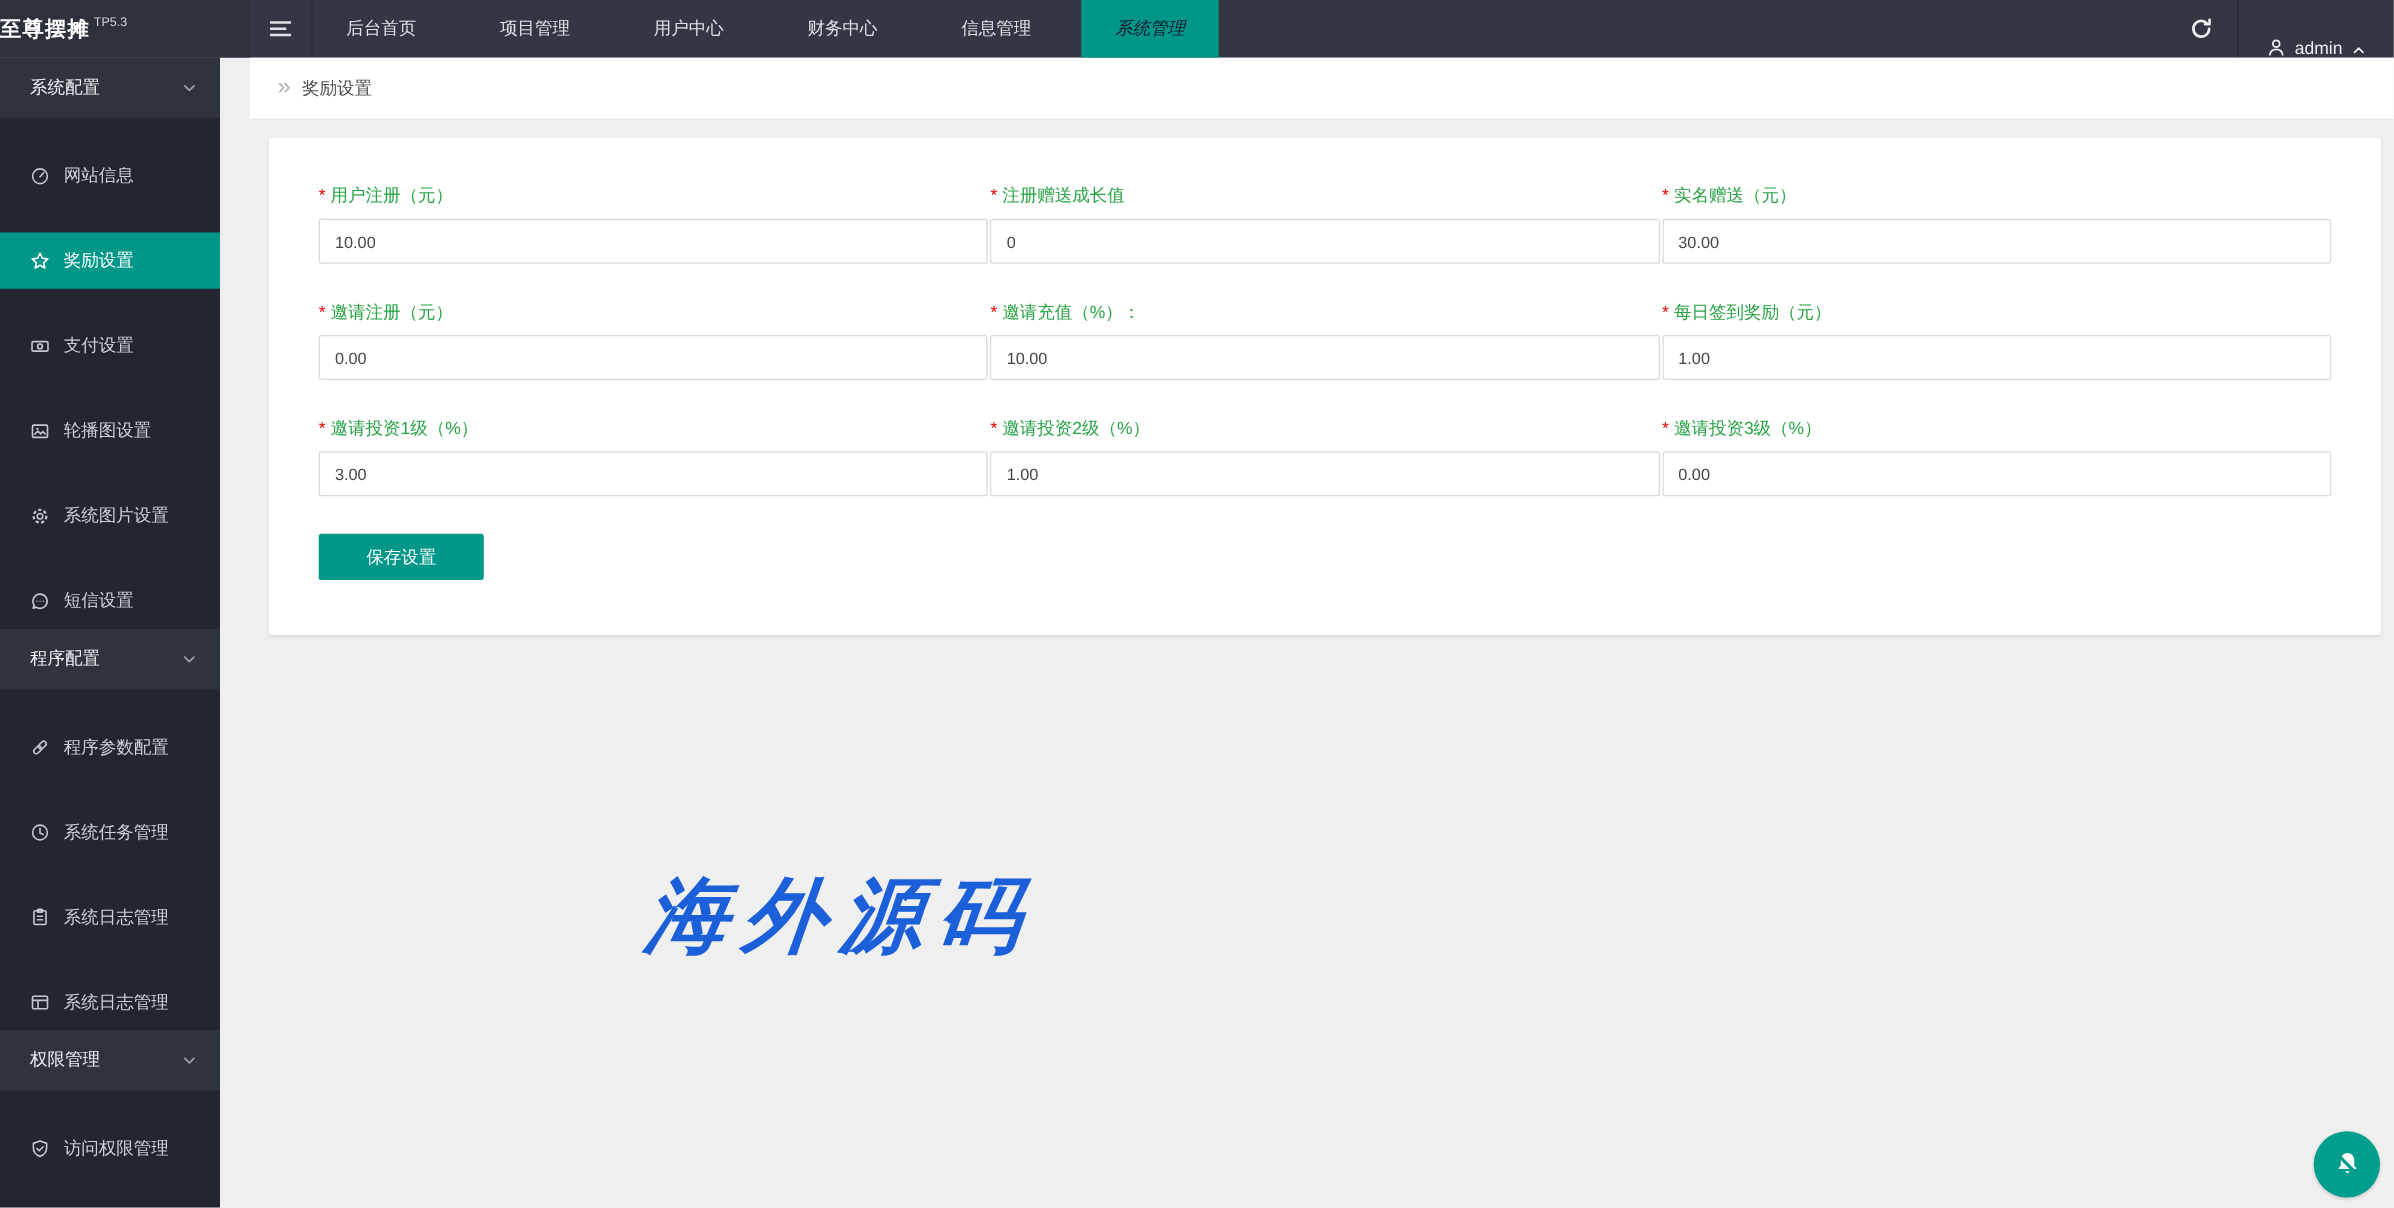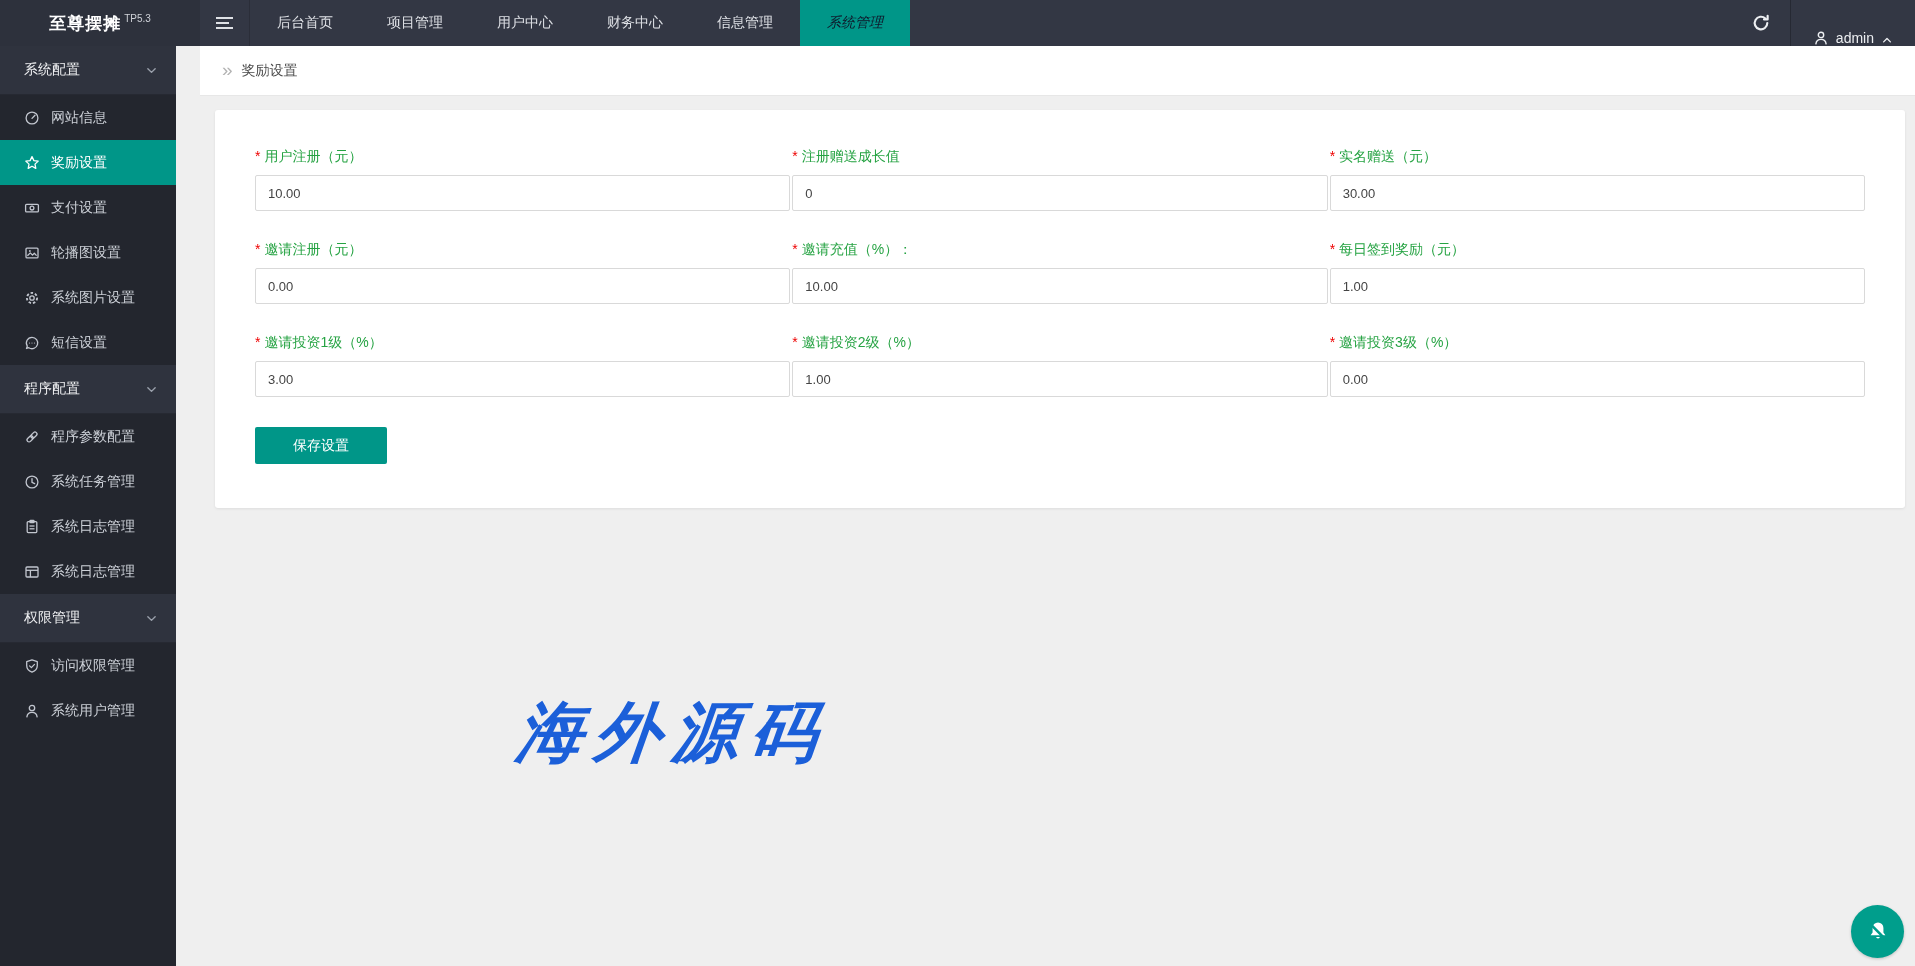--- a/index.html
+++ b/index.html
@@ -3,45 +3,45 @@
 <meta charset="utf-8">
 <style>
   * { margin:0; padding:0; box-sizing:border-box; }
   html,body { width:1915px; height:966px; overflow:hidden;
     font-family:"Liberation Sans","DejaVu Sans",sans-serif; background:#efefef; }
 
   
   .topbar { position:absolute; top:0; left:0; right:0; height:46px;
     background:#333744; display:flex; align-items:stretch; color:#dfe1e6; z-index:10; }
   .logo { width:200px; background:#2d313c; display:flex; align-items:center;
-    justify-content:center; color:#fff; }
+    color:#fff; }
   .logo-text { font-size:17px; font-weight:bold; letter-spacing:1px; }
   .logo sup { font-size:10px; color:#cfd2d8; margin-left:3px; position:relative; top:-5px; font-weight:normal; }
   .hamburger { width:50px; display:flex; align-items:center; justify-content:center;
     cursor:pointer; border-right:1px solid rgba(0,0,0,.15); }
-  .topnav { display:flex; align-items:stretch; }
+  .topnav { display:flex; align-items:stretch;gap:13px; }
   .nav-item { display:flex; align-items:center; padding:0 27px; font-size:14px;
     color:#dfe1e6; cursor:pointer; text-decoration:none; }
   .nav-item.active { background:#009688; color:#0f172a;font-style:italic; }
   .tb-spacer { flex:1; }
   .tb-btn { width:58px; display:flex; align-items:center; justify-content:center; cursor:pointer; }
   .tb-divider { width:1px; background:rgba(0,0,0,.25); margin:0; }
   .user { display:flex; align-items:flex-end; gap:7px; padding:0 22px; cursor:pointer;
     font-size:14px; color:#eceef1; }
 
   
   .sidebar { position:absolute; top:46px; left:0; bottom:0; width:176px;
     background:#23262e; z-index:9; }
   .section-header { height:49px; background:#2f333e; color:#f0f1f3; font-size:14px;
     display:flex; align-items:center; padding:0 18px 0 24px; cursor:pointer;
     border-bottom:1px solid rgba(0,0,0,.18); }
   .section-header span { flex:1; }
   .section-header svg { color:#9aa0ab; }
   .side-item { height:45px; display:flex; align-items:center; gap:11px;
-    padding:0 24px; font-size:14px; color:#ccd0d7; cursor:pointer; }
+    padding:0 24px; font-size:14px; color:#ccd0d7; cursor:pointer;margin-top:23px; }
   .side-item svg { flex:0 0 auto; color:#c2c6cf; }
   .side-item.active { background:#009688; color:#fff; }
   .side-item.active svg { color:#fff; }
 
   
   .main { position:absolute; top:46px; left:200px; right:0; bottom:0; background:#efefef; }
   .breadcrumb-bar { height:50px; background:#fff; border-bottom:1px solid #e7e7e7;
     display:flex; align-items:center; padding:0 22px; gap:9px; }
   .bc-icon { font-size:19px; color:#b3b3b3; line-height:1; position:relative; top:-1px; }
   .bc-title { font-size:14px; color:#4c4c4c; }

